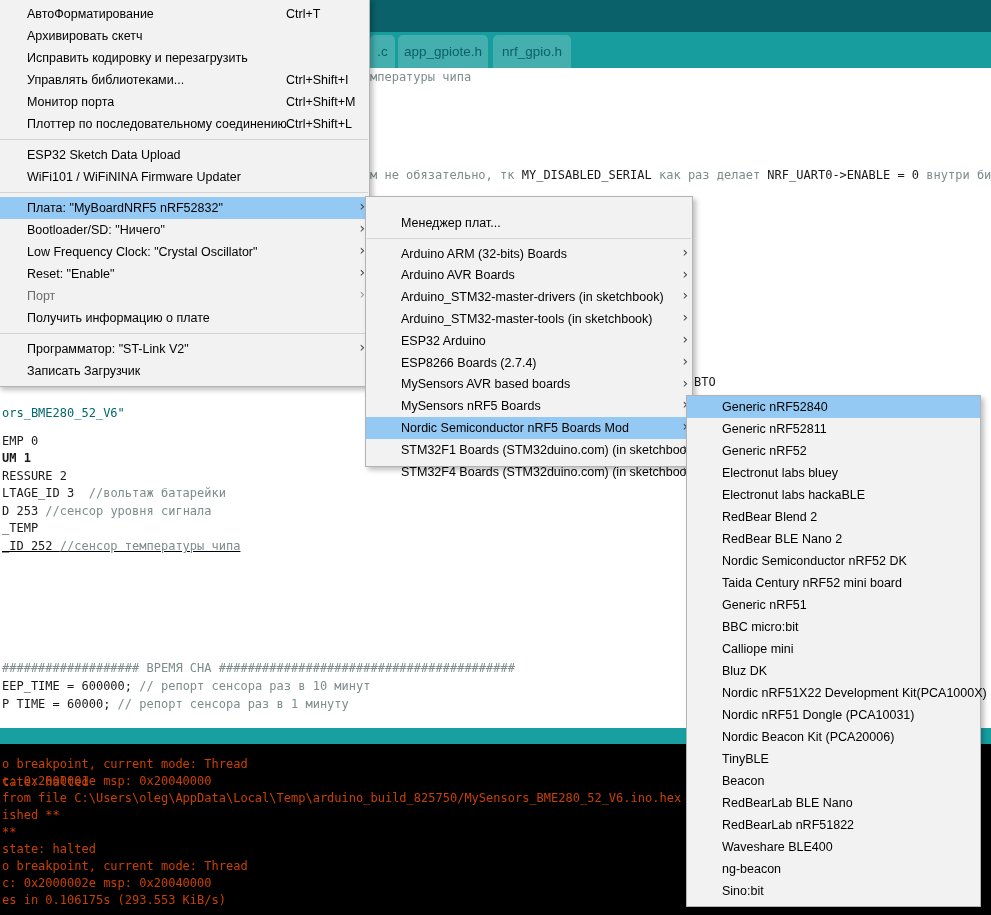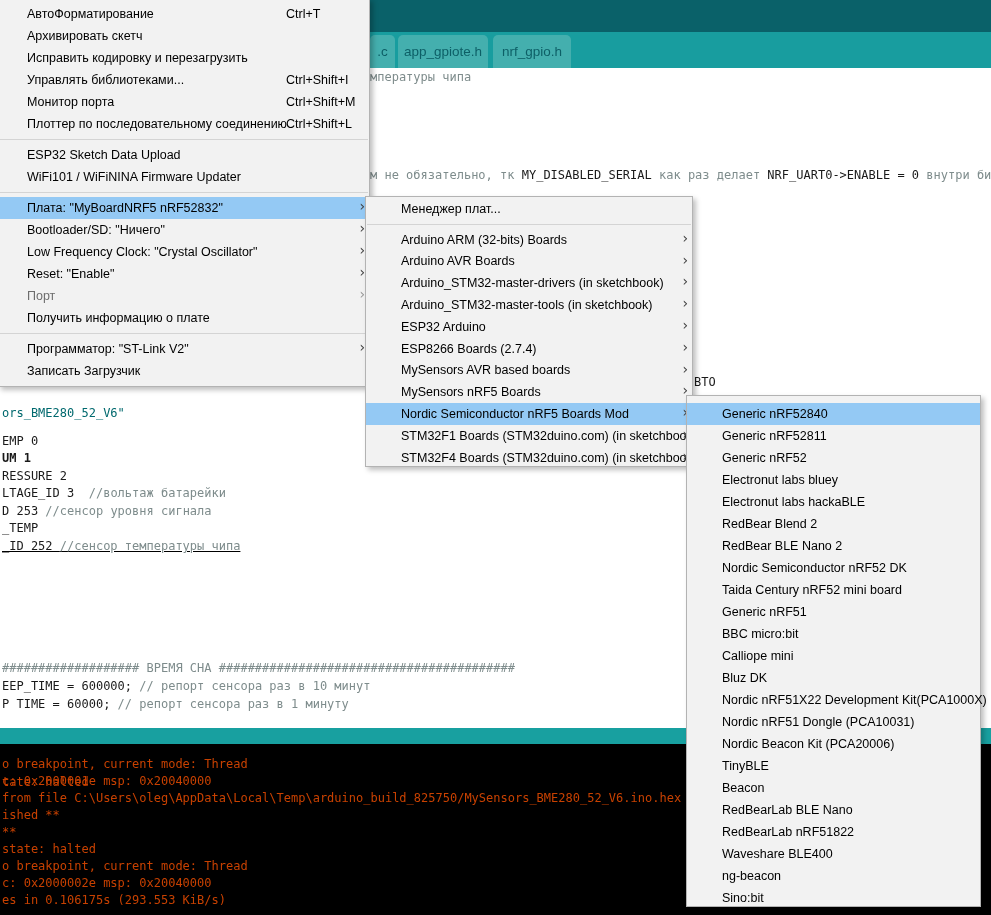--- a/index.html
+++ b/index.html
@@ -30,22 +30,22 @@
 
   
   #console-lines { position:absolute; top:0; left:0; z-index:2; }
   .con-line { position:absolute; left:2px; white-space:pre; color:#c84100;
               font-family:"DejaVu Sans Mono", monospace; font-size:12px; line-height:13px; }
 
   
   .menu { position:absolute; background:#f2f2f2; border:1px solid #b3b3b3;
           box-shadow:3px 3px 5px rgba(0,0,0,0.25); z-index:10; }
   #tools-menu  { left:-2px; top:-2px; width:372px; height:389px; padding-top:4px; z-index:10; }
-  #boards-menu { left:365px; top:196px; width:328px; height:271px; padding-top:1px; z-index:11; }
-  #nordic-menu { left:686px; top:395px; width:295px; height:512px; padding-top:7px; z-index:12; }
+  #boards-menu { left:365px; top:196px; width:328px; height:271px; padding-top:15px; z-index:11; }
+  #nordic-menu { left:686px; top:395px; width:295px; height:512px; padding-top:0; z-index:12; }
   .mrow { position:relative; height:22px; display:flex; align-items:center;
           font-size:12.5px; color:#000; }
   #boards-menu .mrow { height:21.8px; }
   .mrow.hl { background:#94c9f4; }
   .mrow.dis { color:#6d6d6d; }
   .ml { position:absolute; white-space:nowrap; }
   #tools-menu .ml { left:28px; }
   #boards-menu .ml, #nordic-menu .ml { left:35px; }
   .msc { position:absolute; left:287px; white-space:nowrap; }
   .mch { position:absolute; right:4px; top:1px; font-size:14px; color:#444;

